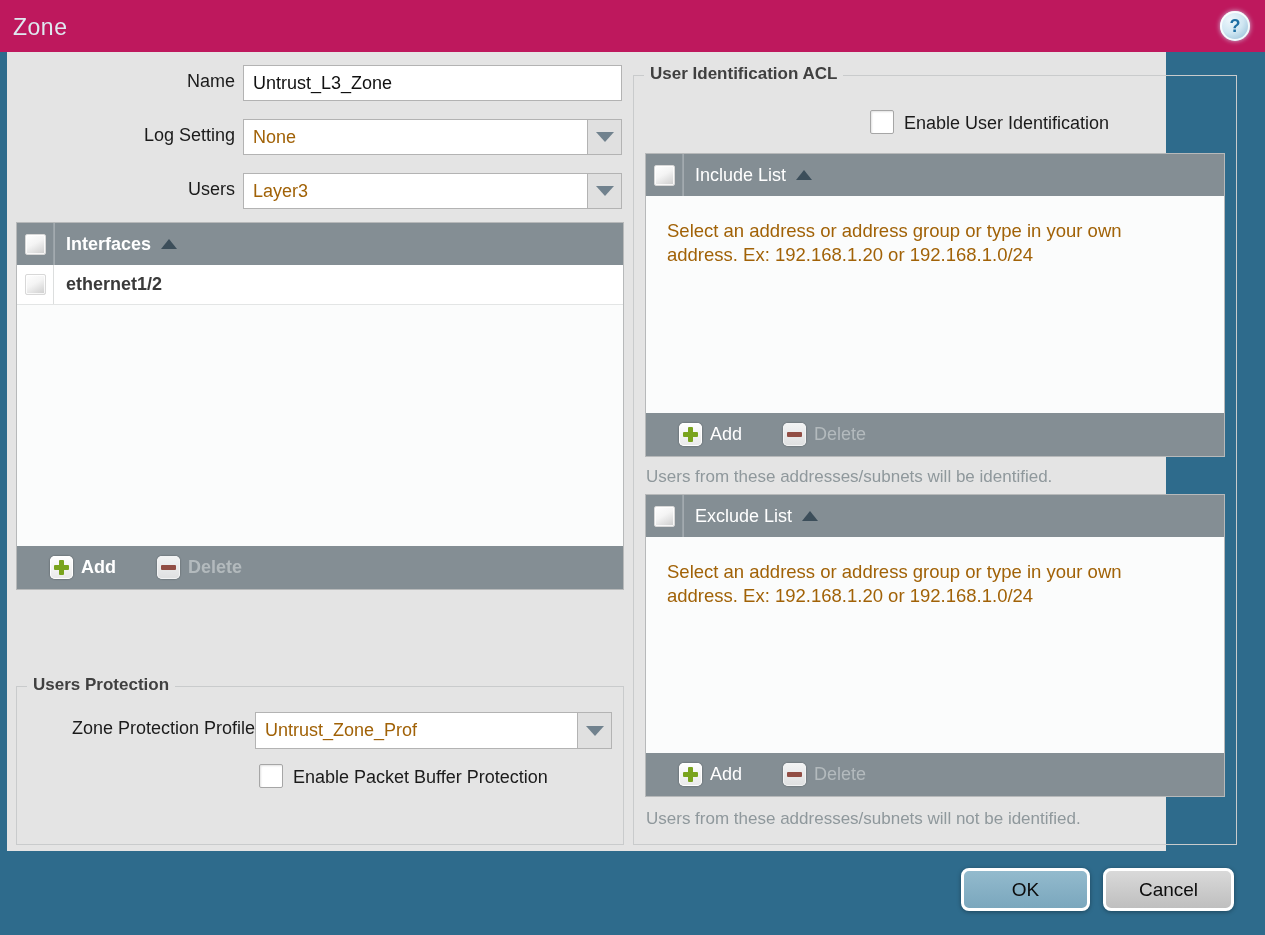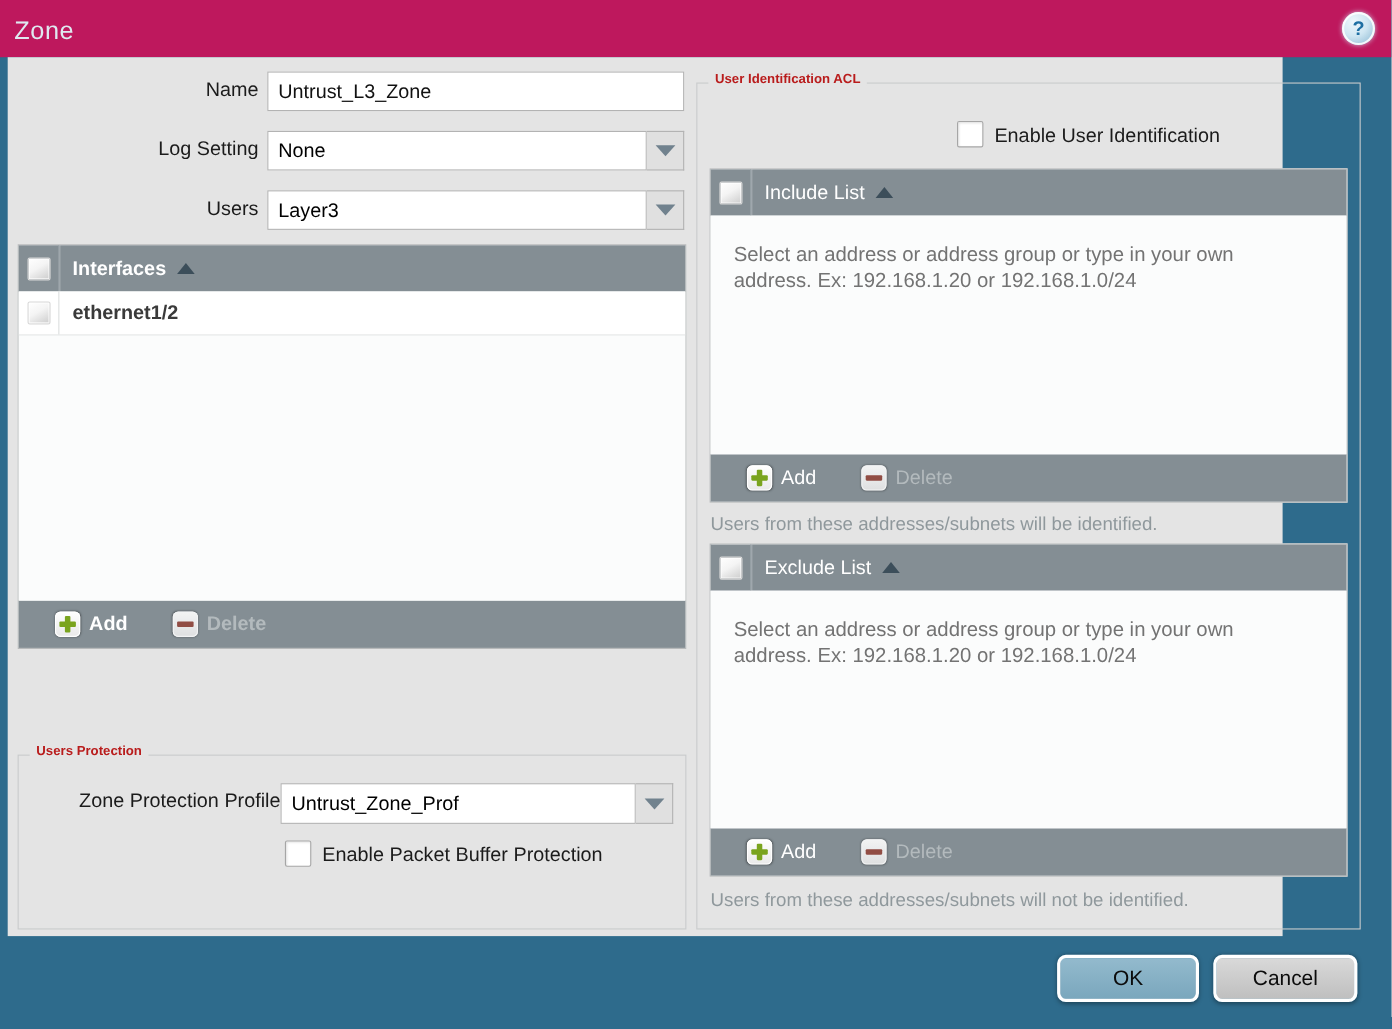--- a/index.html
+++ b/index.html
@@ -26,36 +26,36 @@
   
   .panel { position:absolute; left:7px; top:52px; width:1159px; height:799px; background:#e4e4e4; }
 
   
   .frm-label { position:absolute; width:220px; text-align:right; font-size:18px; color:#1b1b1b; }
   .text-input {
     position:absolute; background:#fff; border:1px solid #b3b3b3;
     font-size:18px; padding:0 9px; display:flex; align-items:center; color:#111;
   }
   .combo { position:absolute; display:flex; }
-  .combo .val { flex:1; background:#fff; border:1px solid #b3b3b3; font-size:18px; padding:0 9px; display:flex; align-items:center; color:#000000; }
+  .combo .val { flex:1; background:#fff; border:1px solid #b3b3b3; font-size:18px; padding:0 9px; display:flex; align-items:center; color:#a16207; }
   .combo .arrow-btn { width:34px; background:#e0e0e0; border:1px solid #b3b3b3; border-left:none; display:flex; align-items:center; justify-content:center; cursor:pointer; }
   .tri-down { width:0; height:0; border-left:9px solid transparent; border-right:9px solid transparent; border-top:10px solid #71828e; }
 
   
   .grid { position:absolute; border:1px solid #b7b9ba; display:flex; flex-direction:column; background:#fbfcfc; }
   .grid-header { height:42px; background:#848e94; display:flex; align-items:stretch; flex:none; }
   .grid-header .cbcell { width:37px; display:flex; align-items:center; justify-content:center; border-right:1px solid #9aa3a8; box-shadow:1px 0 0 rgba(255,255,255,.25); }
   .grid-header .hlabel { display:flex; align-items:center; padding-left:12px; color:#fff; font-size:18px; }
   .sort-asc { width:0; height:0; border-left:8px solid transparent; border-right:8px solid transparent; border-bottom:10px solid #3c4e5a; display:inline-block; margin-left:10px; }
   .grid-body { flex:1; background:#fbfcfc; overflow:hidden; position:relative; }
   .grid-row { height:40px; background:#fff; border-bottom:1px solid #e3e5e5; display:flex; align-items:stretch; }
   .grid-row .cbcell { width:37px; display:flex; align-items:center; justify-content:center; border-right:1px solid #dcdede; }
   .grid-row .rlabel { display:flex; align-items:center; padding-left:12px; font-size:18px; color:#3a3a3a; }
   .grid-footer { height:43px; background:#848e94; display:flex; align-items:center; padding-left:10px; flex:none; }
-  .placeholder { padding:23px 20px 0 21px; max-width:560px; font-size:18.5px; line-height:1.32; color:#737373; }
+  .placeholder { padding:23px 20px 0 21px; max-width:560px; font-size:18.5px; line-height:1.32; color:#a16207; }
 
   
   .tool-btn { display:flex; align-items:center; margin-right:18px; cursor:pointer;padding-left:23px; }
   .icon-btn { width:23px; height:23px; border-radius:5px; background:linear-gradient(#ffffff,#e9e9e9); box-shadow:0 0 2px rgba(0,0,0,.45), inset 0 0 0 1px #fff; position:relative; flex:none; }
   .icon-add::before { content:""; position:absolute; left:4px; right:4px; top:9px; height:5px; background:#7aa41e; border-radius:1px; }
   .icon-add::after  { content:""; position:absolute; top:4px; bottom:4px; left:9px; width:5px; background:#7aa41e; border-radius:1px; }
   .icon-del::before { content:""; position:absolute; left:4px; right:4px; top:9px; height:5px; background:#93463c; border-radius:1px; }
   .tool-btn .tlabel { margin-left:8px; font-size:18px; color:#fff; }
   .tool-btn.disabled { cursor:default; }
   .tool-btn.disabled .tlabel { color:#b3babd; }
@@ -64,21 +64,21 @@
   
   .cb-bevel { width:21px; height:21px; border-radius:2px; border:1px solid #d8d8d8;
     background:linear-gradient(150deg,#ffffff 0%,#f4f4f4 45%,#cccccc 100%);
     box-shadow:inset 0 0 0 1px rgba(255,255,255,.8); cursor:pointer; }
   .cb-plain { width:24px; height:24px; border-radius:2px; border:1px solid #a6a6a6; background:#fff;
     box-shadow:inset 1px 1px 2px rgba(0,0,0,.12); cursor:pointer; }
 
   
   .fset { position:absolute; border:1px solid #c9cbcc; }
   .fset .legend { position:absolute; top:-12px; left:10px; background:#e4e4e4; padding:0 6px;
-    font-size:12px; font-weight:bold; color:#b91c1c; white-space:nowrap; }
+    font-size:17px; font-weight:bold; color:#404040; white-space:nowrap; }
 
   .helper { position:absolute; font-size:17px; color:#8f989c; }
   .cb-label { position:absolute; font-size:18px; color:#1b1b1b; }
 
   
   .btn { position:absolute; height:43px; border-radius:8px; border:3px solid #fff;
     display:flex; align-items:center; justify-content:center; font-size:19px; color:#0c0c0c;
     cursor:pointer; box-shadow:0 1px 4px rgba(0,0,0,.35); }
   .btn-ok { left:961px; top:868px; width:129px; background:linear-gradient(#93bacd,#7aa7bd); }
   .btn-cancel { left:1103px; top:868px; width:131px; background:linear-gradient(#d9d9d9,#bfbfbf); }

